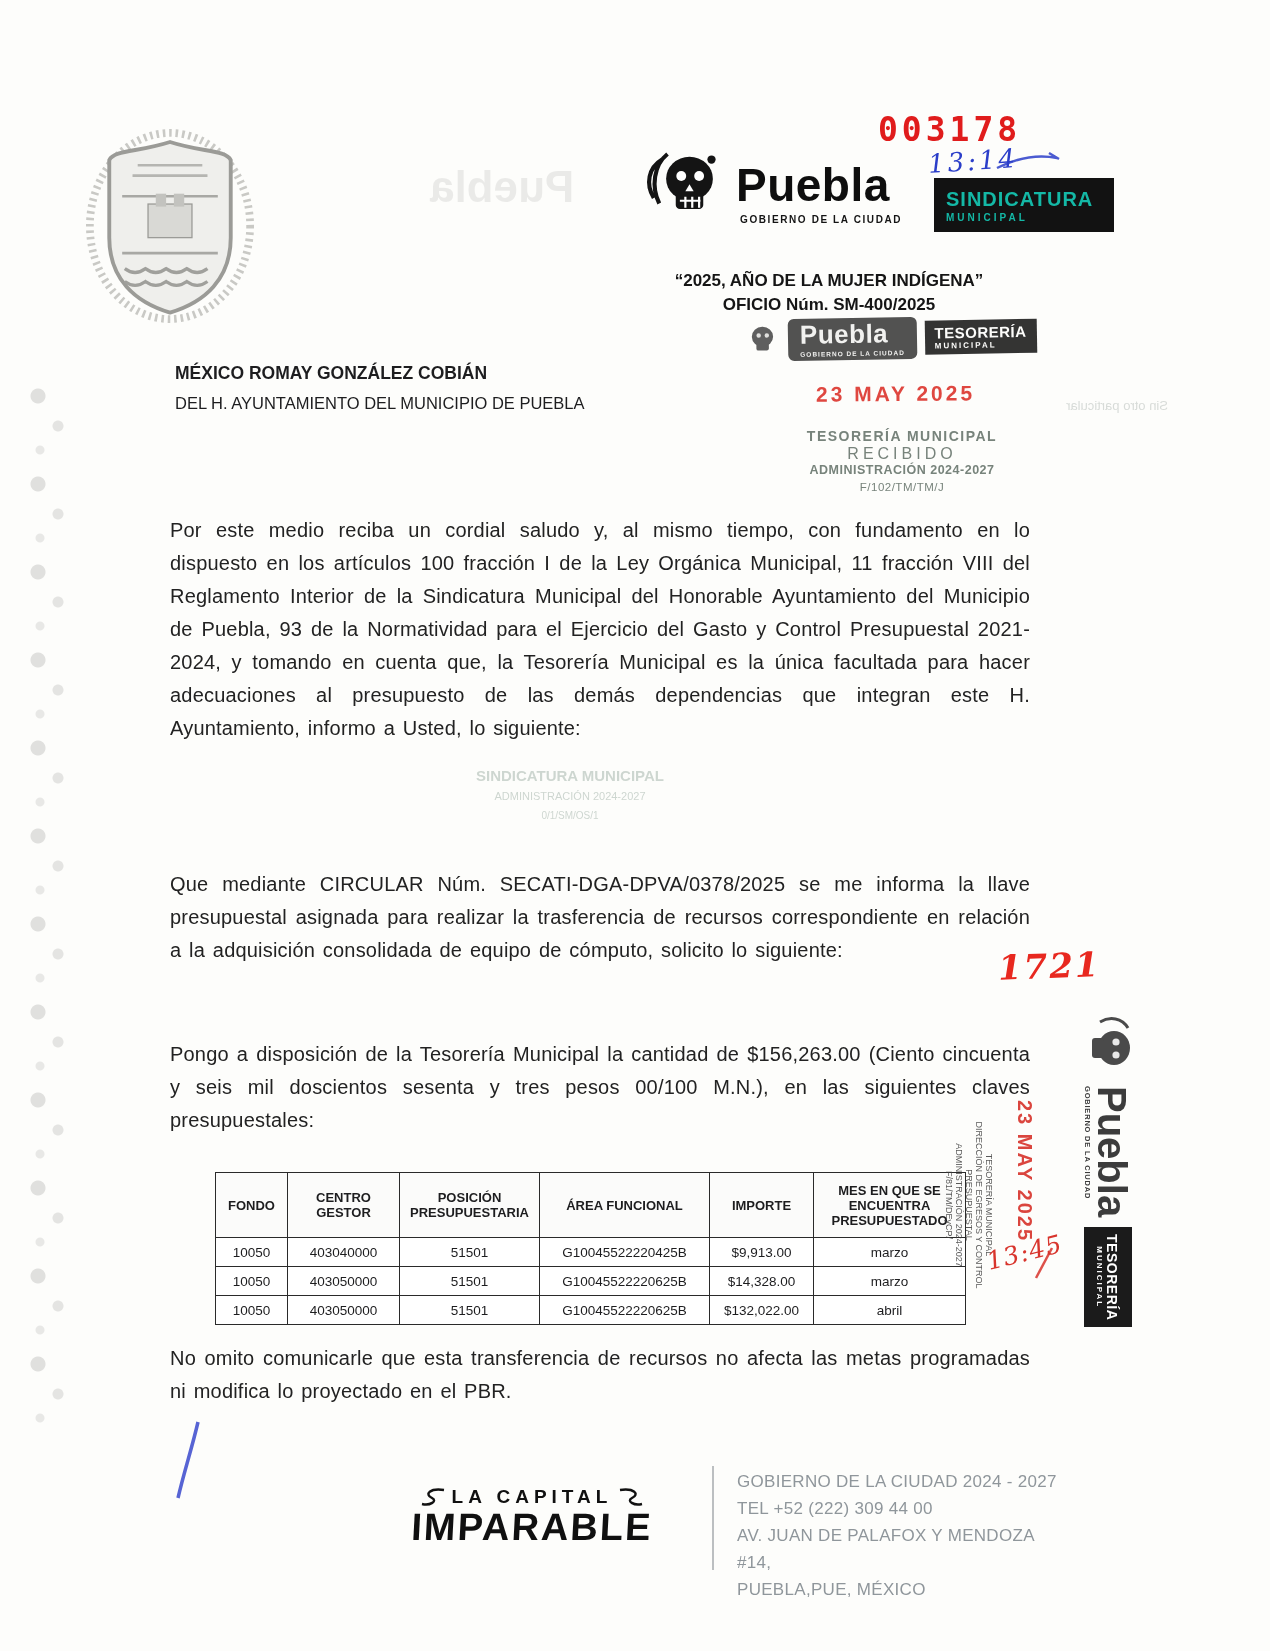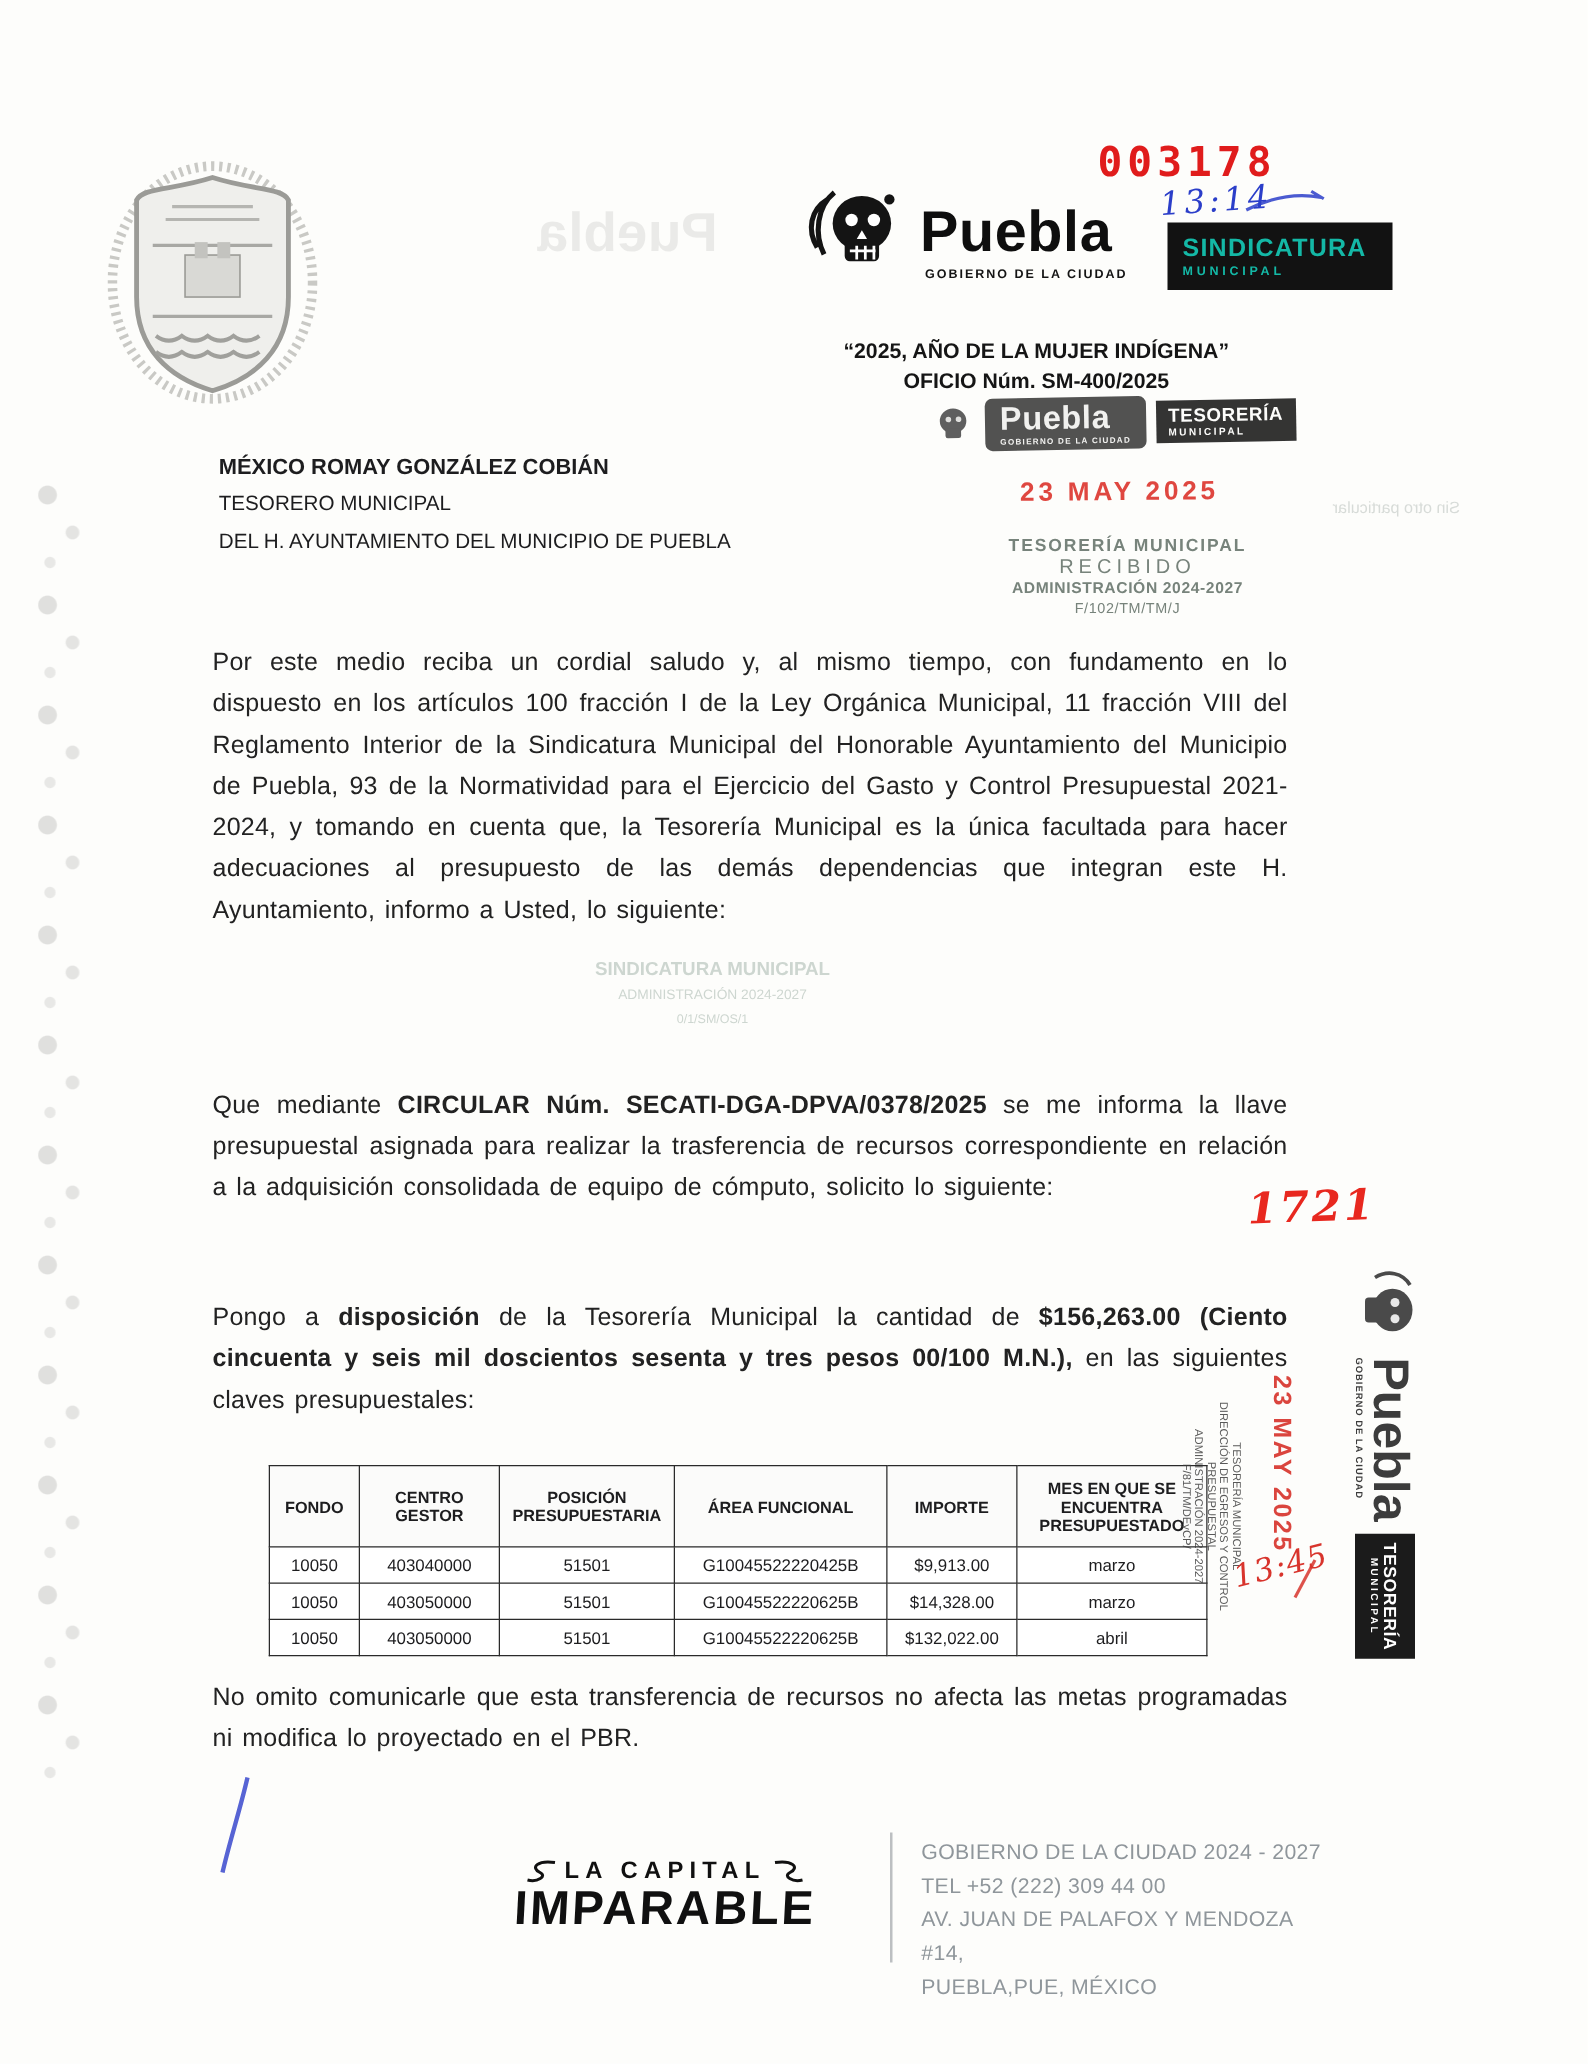--- a/index.html
+++ b/index.html
@@ -57,21 +57,21 @@
   .received .l2{font-size:16px;letter-spacing:4px;}
   .received .l3{font-size:12.5px;font-weight:bold;letter-spacing:.5px;}
   .received .l4{font-size:11.5px;letter-spacing:.5px;}
   
   .para{left:170px;width:860px;font-size:20px;line-height:33px;text-align:justify;color:#222;
     word-spacing:2px;letter-spacing:.2px;}
   .p1{top:514px;}
   .p2{top:868px;}
   .p3{top:1038px;}
   .closing{top:1342px;}
-  .bold{font-weight:bold;}
+  .bold{font-weight:normal;}
   .hand-1721{left:998px;top:946px;color:#e8281f;font-family:"DejaVu Serif",serif;font-style:italic;
     font-weight:600;font-size:34px;letter-spacing:2px;transform:rotate(-2deg);}
   
   .budget-table{left:215px;top:1172px;}
   table{border-collapse:collapse;table-layout:fixed;width:750px;background:#fff;}
   th,td{border:1.4px solid #2a2a2a;text-align:center;vertical-align:middle;padding:2px 3px;}
   th{font-size:13px;font-weight:bold;line-height:15px;height:60px;background:#fbfbfa;}
   td{font-size:13.5px;height:24px;}
   
   .vwrap{position:absolute;}
@@ -178,21 +178,20 @@
     <div class="s">GOBIERNO DE LA CIUDAD</div>
   </div>
   <div class="overlay-box">
     <div class="b">TESORERÍA</div>
     <div class="s">MUNICIPAL</div>
   </div>
 </div>
 
 <div class="abs recipient">
   <div class="r-name">MÉXICO ROMAY GONZÁLEZ COBIÁN</div>
-  <div class="r-line">TESORERO MUNICIPAL</div>
   <div class="r-line">DEL H. AYUNTAMIENTO DEL MUNICIPIO DE PUEBLA</div>
 </div>
 
 <div class="abs red-date">23 MAY 2025</div>
 <div class="abs received">
   <div class="l1">TESORERÍA MUNICIPAL</div>
   <div class="l2">RECIBIDO</div>
   <div class="l3">ADMINISTRACIÓN 2024-2027</div>
   <div class="l4">F/102/TM/TM/J</div>
 </div>

